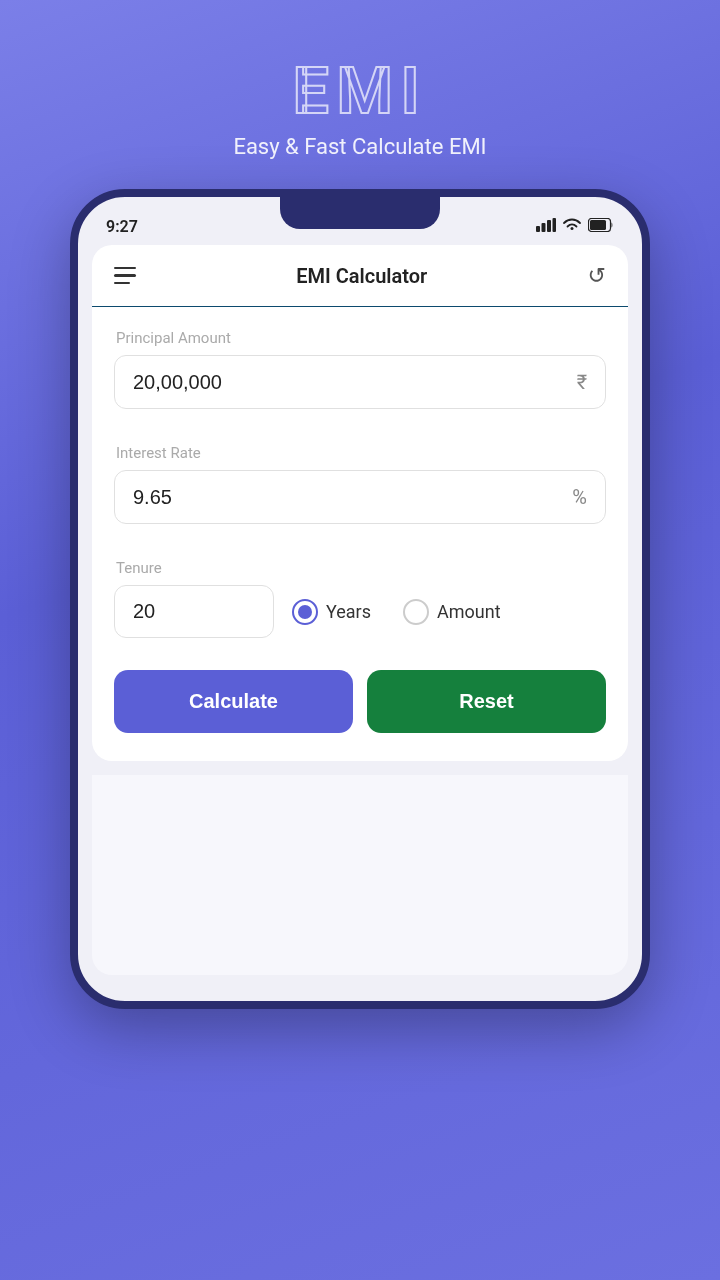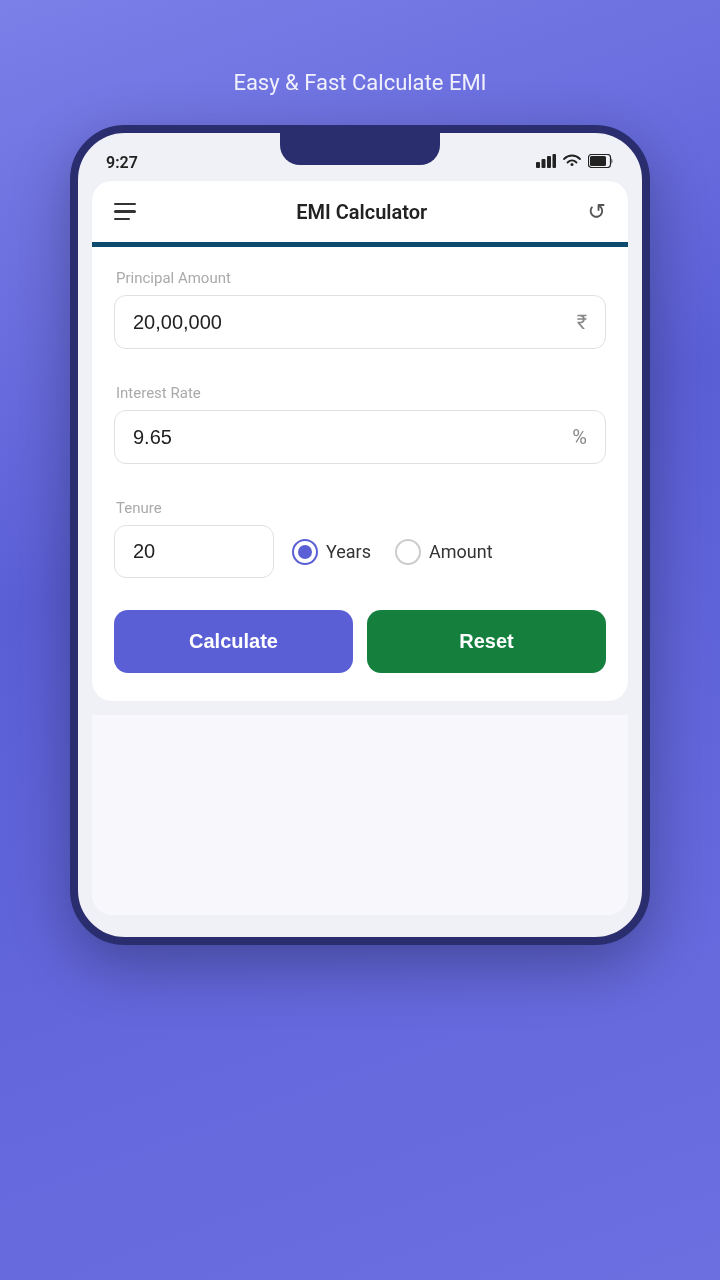--- a/index.html
+++ b/index.html
@@ -105,21 +105,21 @@
       border-radius: 20px;
       padding: 0;
       overflow: hidden;
     }
 
     .app-toolbar {
       display: flex;
       justify-content: space-between;
       align-items: center;
       padding: 18px 22px;
-      border-bottom: 5px solid #0c4a6e;
+      border-bottom: 1px solid #0c4a6e;
     }
 
     .hamburger-icon {
       display: flex;
       flex-direction: column;
       gap: 5px;
       cursor: pointer;
     }
     .hamburger-icon span {
       display: block;
@@ -203,21 +203,21 @@
       outline: none;
       font-size: 20px;
       font-weight: 500;
       color: #222;
       background: transparent;
     }
 
     .radio-group {
       display: flex;
       align-items: center;
-      gap: 24px;
+      gap: 32px;
     }
 
     .radio-option {
       display: flex;
       align-items: center;
       gap: 8px;
       cursor: pointer;
     }
 
     .radio-circle {
@@ -288,20 +288,21 @@
       background: #f7f7fc;
       height: 200px;
       margin: 0 14px 14px 14px;
       border-radius: 0 0 20px 20px;
     }
   </style>
 </head>
 <body>
 
 <div class="app-header">
+  <div class="emi-title-outline">EMI</div>
   <div class="subtitle">Easy &amp; Fast Calculate EMI</div>
 </div>
 
 <div class="phone-mockup">
   <div class="phone-notch"></div>
 
   <div class="status-bar">
     <span class="status-time">9:27</span>
     <div class="status-icons">
       <span class="signal-icon">

